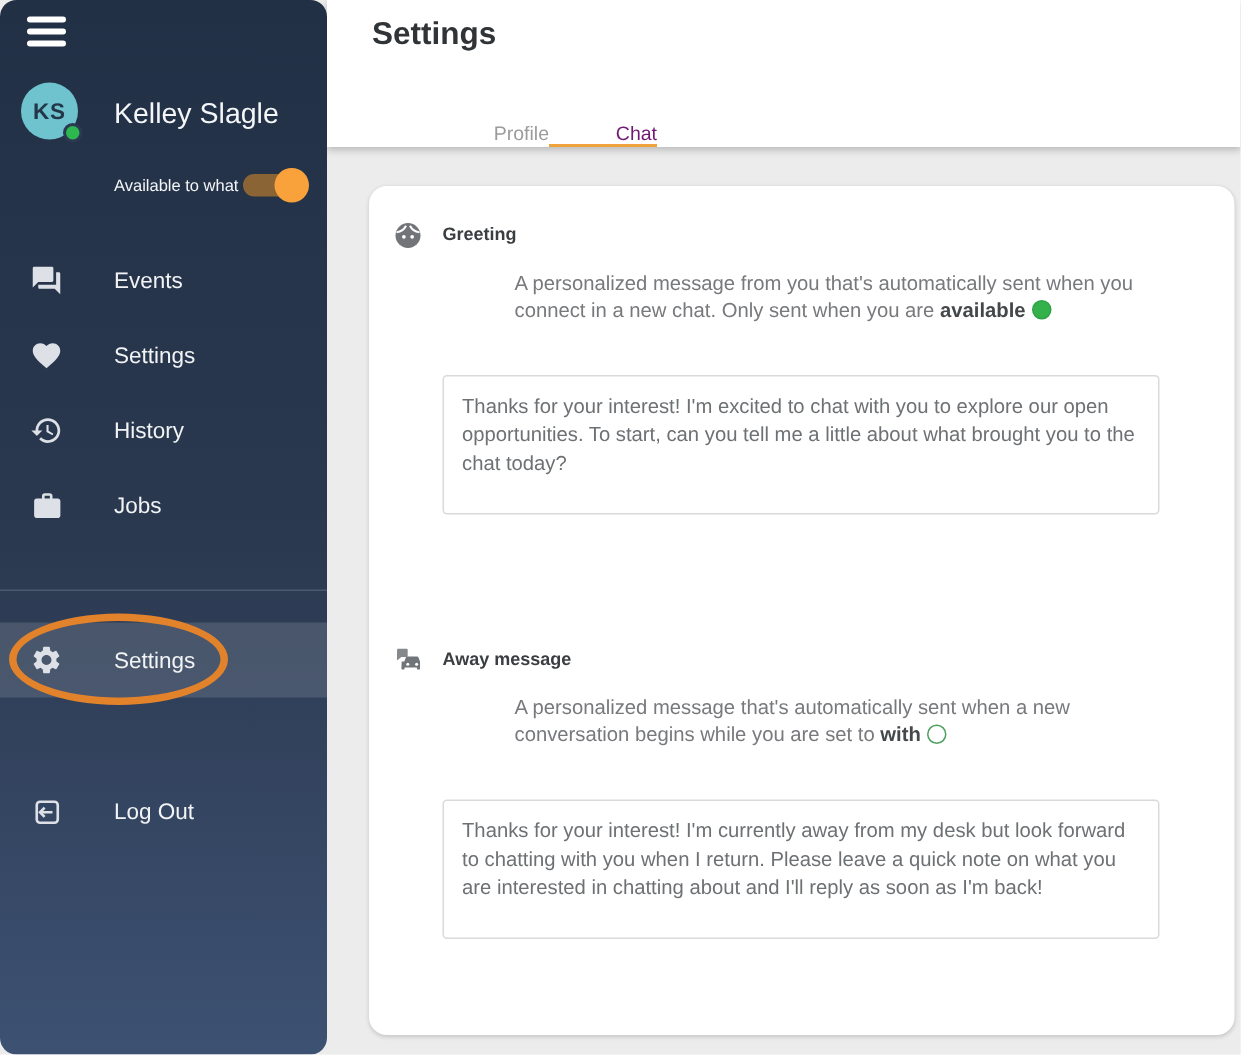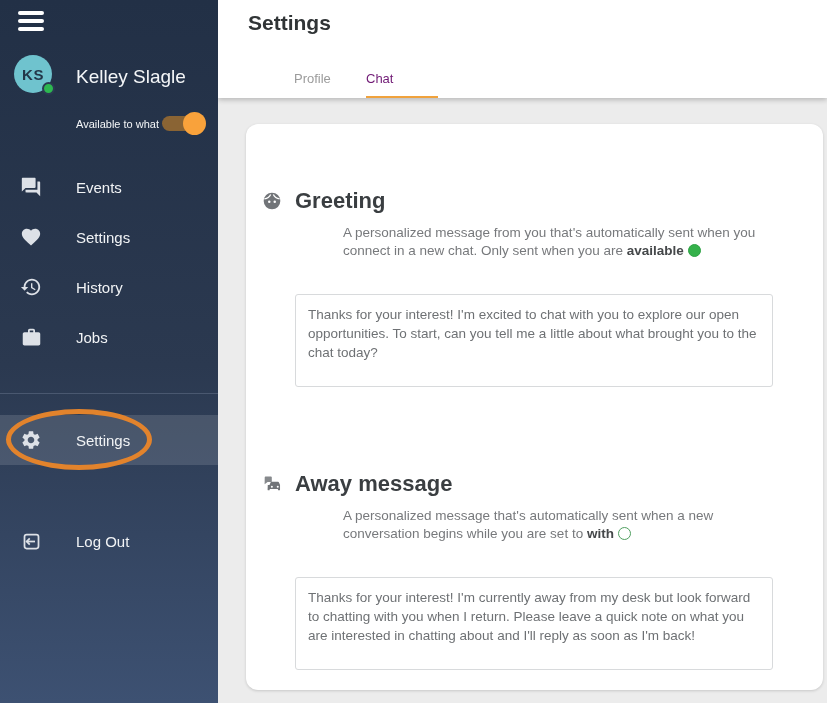--- a/index.html
+++ b/index.html
@@ -9,20 +9,21 @@
     background: #ececec;
     position: relative;
     overflow: hidden;
   }
 
   
   .sidebar {
     position: absolute; left: 0; top: 0; width: 218px; height: 703px;
     background: linear-gradient(180deg, #223046 0%, #2b3950 52%, #3d5172 100%);
     z-index: 5;
+    border-radius: 11px;
   }
   .hamburger { position: absolute; left: 18px; top: 11px; width: 26px; cursor: pointer; }
   .hamburger .bar { height: 3.5px; background: #ffffff; border-radius: 2px; margin-bottom: 4.5px; }
   .hamburger .bar:last-child { margin-bottom: 0; }
 
   .avatar-wrap { position: absolute; left: 14px; top: 55px; width: 38px; height: 38px; }
   .avatar {
     width: 38px; height: 38px; border-radius: 50%;
     background: #6fc3ce; color: #233749;
     font-size: 15px; font-weight: 700;
@@ -67,38 +68,38 @@
     position: relative; width: 609px; height: 98px; background: #ffffff;
     box-shadow: 0 2px 5px rgba(0,0,0,0.22);
     z-index: 2;
   }
   .page-title {
     position: absolute; left: 30px; top: 11px;
     font-size: 21px; font-weight: 700; color: #303436;
   }
   .tabs { position: absolute; left: 76px; bottom: 0; display: flex; }
   .tab {
-    width: 72px; text-align: left; font-size: 13px; color: #9b9b9b;
-    padding-bottom: 10px; cursor: pointer; border-bottom: 2px solid transparent;
+    width: 72px; text-align: right; font-size: 13px; color: #9b9b9b;
+    cursor: pointer; border-bottom: 2px solid transparent;
   }
   .tab.active { color: #701a75; border-bottom-color: #f0a23c; }
 
   .content { position: absolute; top: 98px; left: 0; width: 609px; height: 605px; background: #ececec; }
 
   .card {
     position: absolute; left: 28px; top: 26px; width: 577px; height: 566px;
     background: #ffffff; border-radius: 12px;
     box-shadow: 0 1px 3px rgba(0,0,0,0.16);
     padding: 22px 50px 0 49px;
   }
 
   .section { position: relative; }
   .section + .section { margin-top: 86px; }
   .section-icon { position: absolute; left: -33px; top: 1px; width: 20px; height: 20px; }
-  .section-title { font-size: 22px; font-weight: 700; color: #3a3e41; line-height: 21px; margin-top: 44px; }
+  .section-title { font-size: 12px; font-weight: 700; color: #3a3e41; line-height: 21px; }
   .section-desc {
     margin-top: 13px; font-size: 13.5px; line-height: 17.5px; color: #77797c;
     max-width: 478px;
     margin-left: 48px;
   }
   .section-desc strong { color: #45484a; font-weight: 700; }
   .status-dot {
     display: inline-block; width: 13px; height: 13px; border-radius: 50%;
     vertical-align: -2px; margin-left: 4px;
   }

